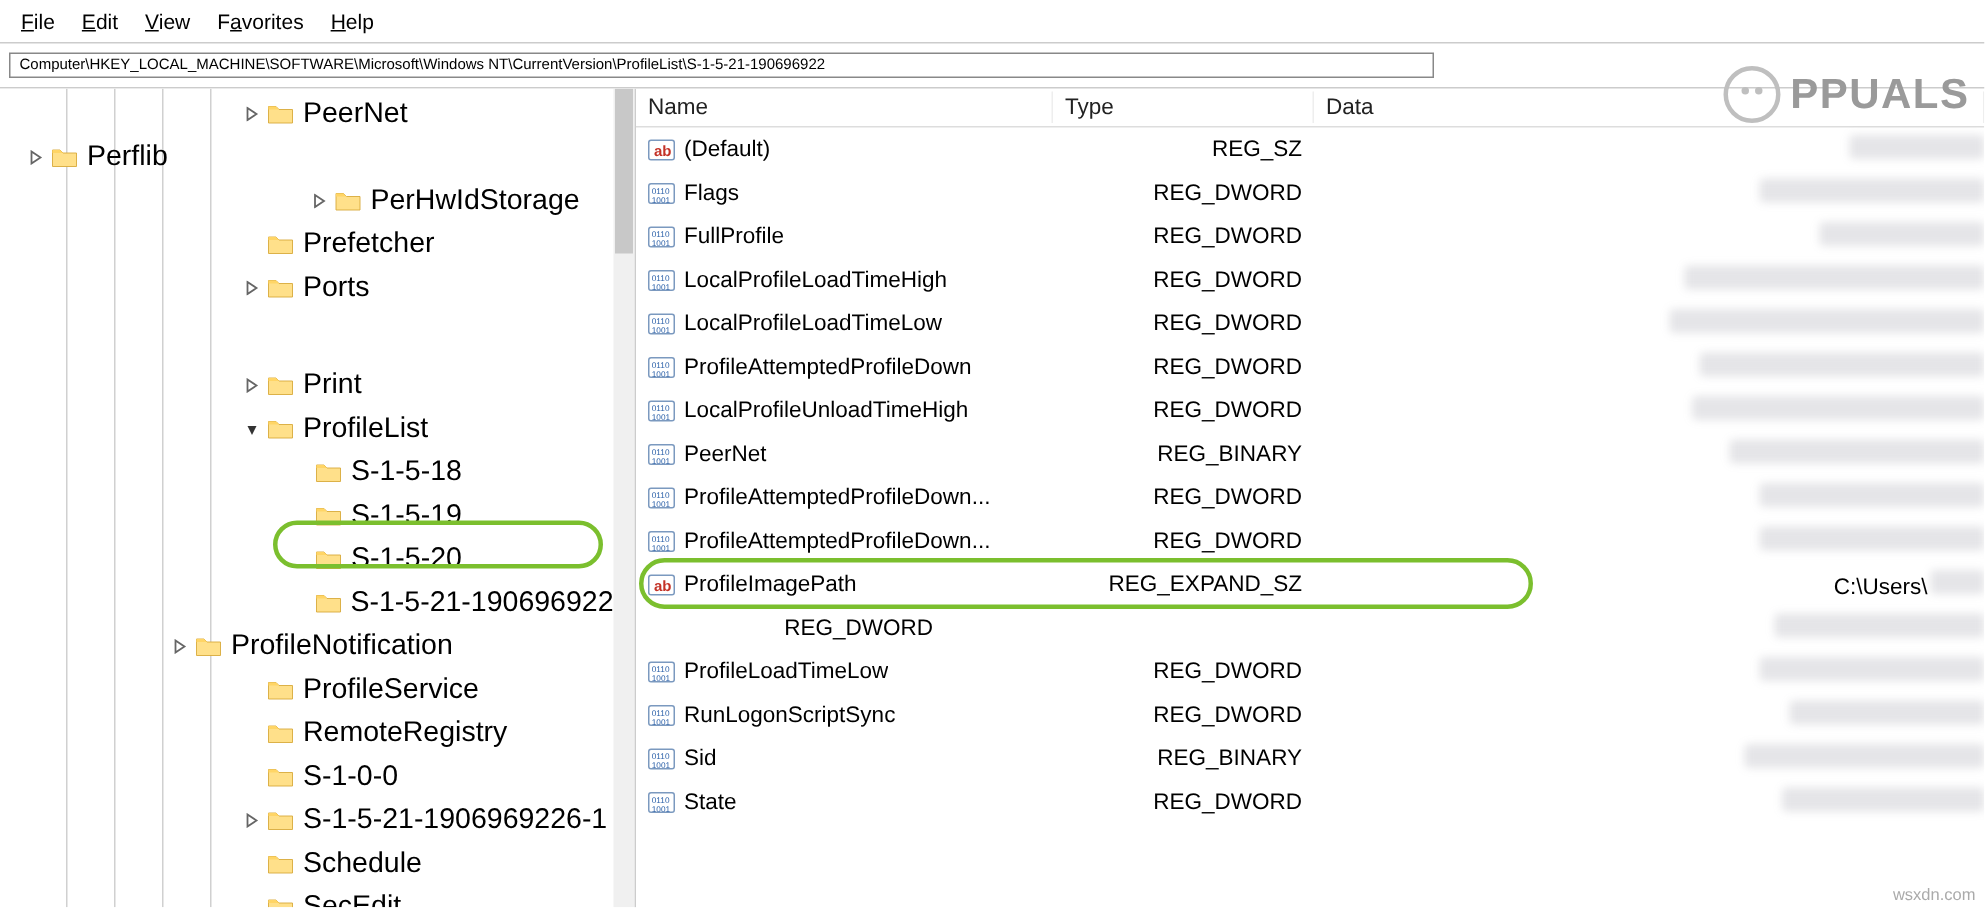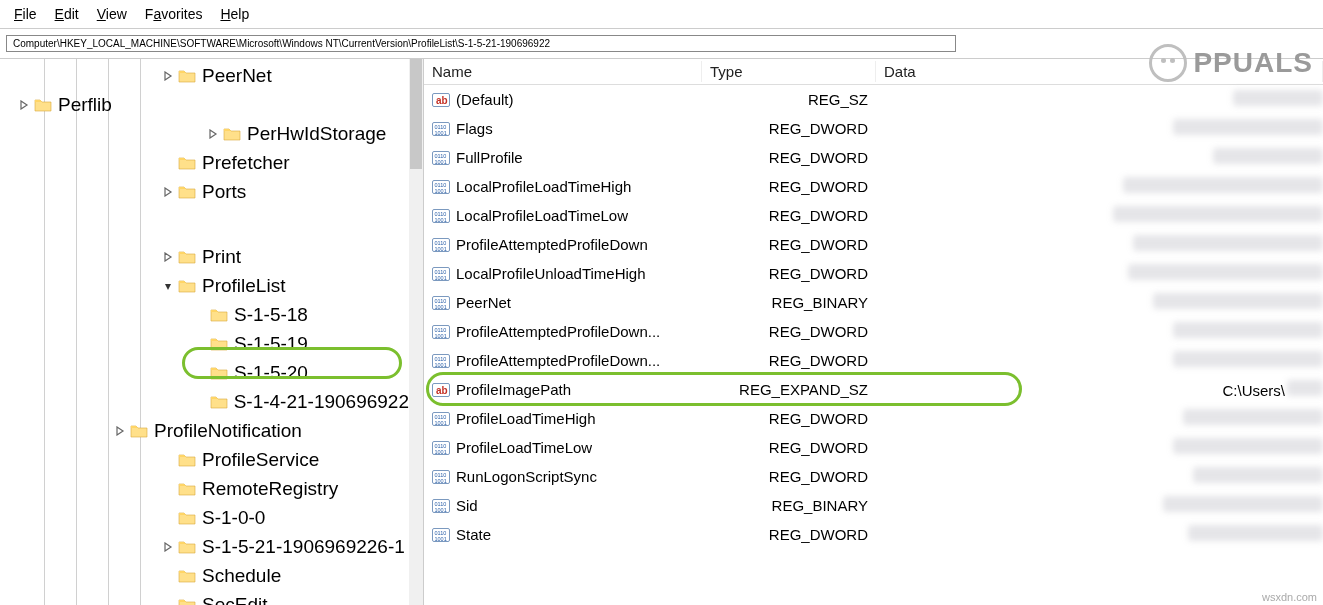--- a/index.html
+++ b/index.html
@@ -282,21 +282,21 @@
     <path d="M1 3 L6 3 L8 5 L1 5 Z" fill="#ffd566"></path>
   </svg>
               <span class="lbl">S-1-5-20</span>
             </div>
             <div class="tree-row" style="padding-left: 192px;">
               <span class="tw"></span>
               <svg class="foldericon" viewBox="0 0 18 15">
     <path d="M1 3 L6 3 L8 5 L17 5 L17 14 L1 14 Z" fill="#ffe08a" stroke="#d8a93a" stroke-width="0.6"></path>
     <path d="M1 3 L6 3 L8 5 L1 5 Z" fill="#ffd566"></path>
   </svg>
-              <span class="lbl">S-1-4-21-190696922</span>
+              <span class="lbl">S-1-5-21-190696922</span>
             </div>
             <div class="tree-row" style="padding-left: 112px;">
               <span class="tw">
                 <svg viewBox="0 0 10 10">
                   <path d="M2 1 L8 5 L2 9 Z" fill="none" stroke="#666" stroke-width="1.2"></path>
                 </svg>
               </span>
               <svg class="foldericon" viewBox="0 0 18 15">
     <path d="M1 3 L6 3 L8 5 L17 5 L17 14 L1 14 Z" fill="#ffe08a" stroke="#d8a93a" stroke-width="0.6"></path>
     <path d="M1 3 L6 3 L8 5 L1 5 Z" fill="#ffd566"></path>
@@ -494,28 +494,20 @@
               <svg class="val-icon" viewBox="0 0 18 18">
     <rect x="0.5" y="2.5" width="17" height="13" rx="1.5" fill="#fff" stroke="#7b99bf"></rect>
     <text x="4" y="13" font-size="10" font-weight="bold" fill="#c43227" font-family="Arial">ab</text>
   </svg>
               <span>ProfileImagePath</span>
             </div>
     <div class="c-type">REG_EXPAND_SZ</div>
     <div class="c-data"><span>C:\Users\</span><span class="blur" style="width:36px;margin-left:2px"></span></div>
           </div>
           <div class="list-row">
-    <div class="c-name">
-              <svg class="val-icon" viewBox="0 0 18 18">
-    <rect x="0.5" y="2.5" width="17" height="13" rx="1.5" fill="#fff" stroke="#7b99bf"></rect>
-    <text x="2.5" y="9" font-size="5.5" fill="#2a5fa8" font-family="Arial">0110</text>
-    <text x="2.5" y="15" font-size="5.5" fill="#2a5fa8" font-family="Arial">1001</text>
-  </svg>
-              <span>ProfileLoadTimeHigh</span>
-            </div>
     <div class="c-type">REG_DWORD</div>
     <div class="c-data"><span class="blur" style="width:140px"></span></div>
           </div>
           <div class="list-row">
     <div class="c-name">
               <svg class="val-icon" viewBox="0 0 18 18">
     <rect x="0.5" y="2.5" width="17" height="13" rx="1.5" fill="#fff" stroke="#7b99bf"></rect>
     <text x="2.5" y="9" font-size="5.5" fill="#2a5fa8" font-family="Arial">0110</text>
     <text x="2.5" y="15" font-size="5.5" fill="#2a5fa8" font-family="Arial">1001</text>
   </svg>

